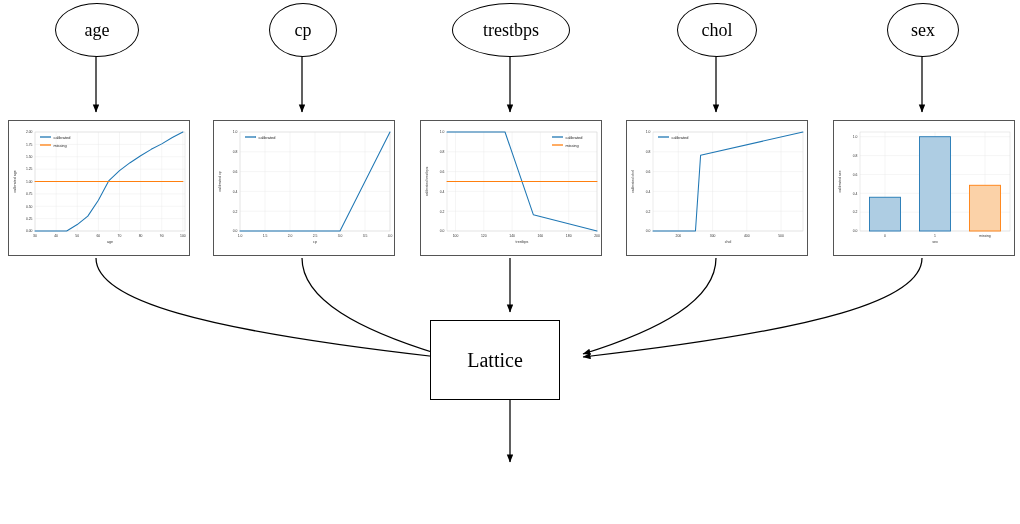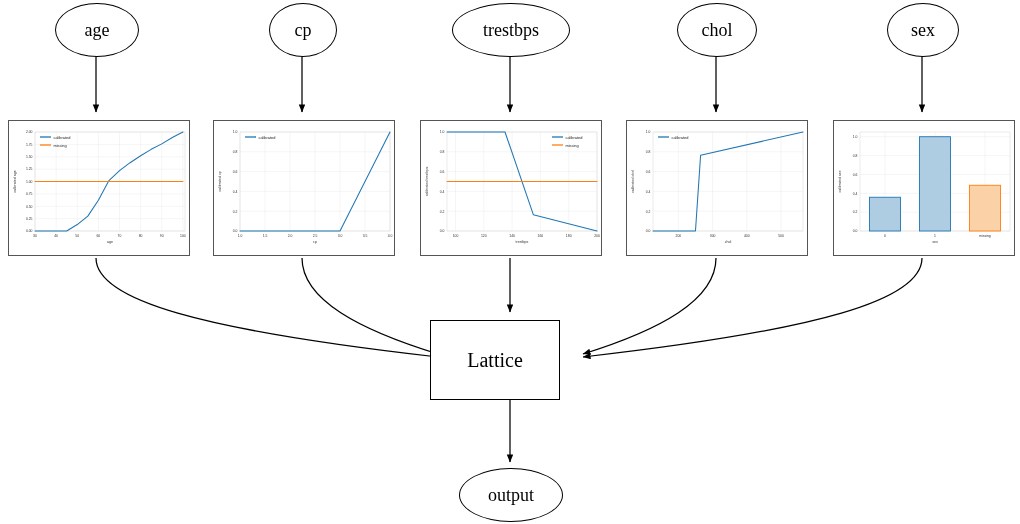--- a/index.html
+++ b/index.html
@@ -61,23 +61,20 @@
     <span>chol</span>
   </div>
   <div class="node-ell" style="left:887px;top:3px;width:70px;height:52px;font-size:18px;">
     <span>sex</span>
   </div>
 
   <div class="node-box" style="left:430px;top:320px;width:128px;height:78px;font-size:20px;">
     <span>Lattice</span>
   </div>
 
-  <div class="node-ell" style="left:459px;top:468px;width:102px;height:52px;font-size:18px;">
-    <span>output</span>
-  </div>
 
   <div class="panel" style="left:8px;top:120px;width:182px;height:136px;">
     <svg class="plot-svg" viewBox="0 0 182 136" width="182" height="136">
         <rect x="26" y="11" width="150" height="99" fill="#ffffff"></rect>
         <line x1="26" y1="110" x2="176" y2="110" class="gridline"></line>
         <line x1="26" y1="97.625" x2="176" y2="97.625" class="gridline"></line>
         <line x1="26" y1="85.25" x2="176" y2="85.25" class="gridline"></line>
         <line x1="26" y1="72.875" x2="176" y2="72.875" class="gridline"></line>
         <line x1="26" y1="60.5" x2="176" y2="60.5" class="gridline"></line>
         <line x1="26" y1="48.125" x2="176" y2="48.125" class="gridline"></line>

